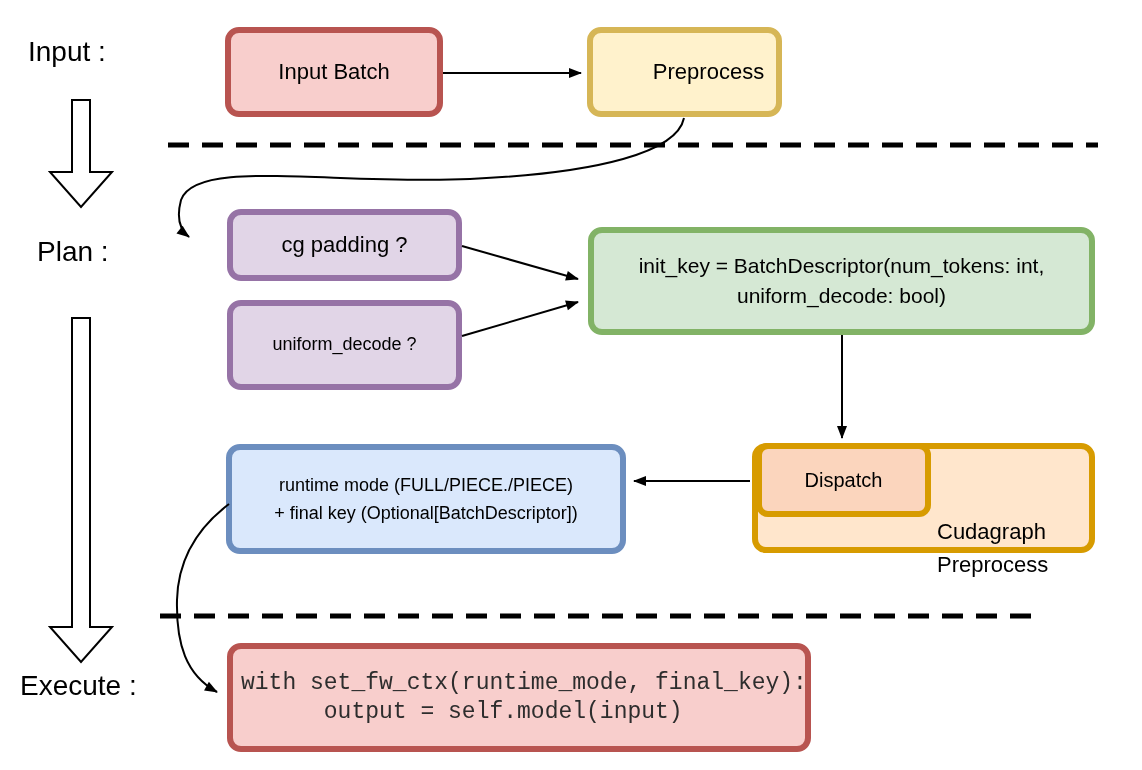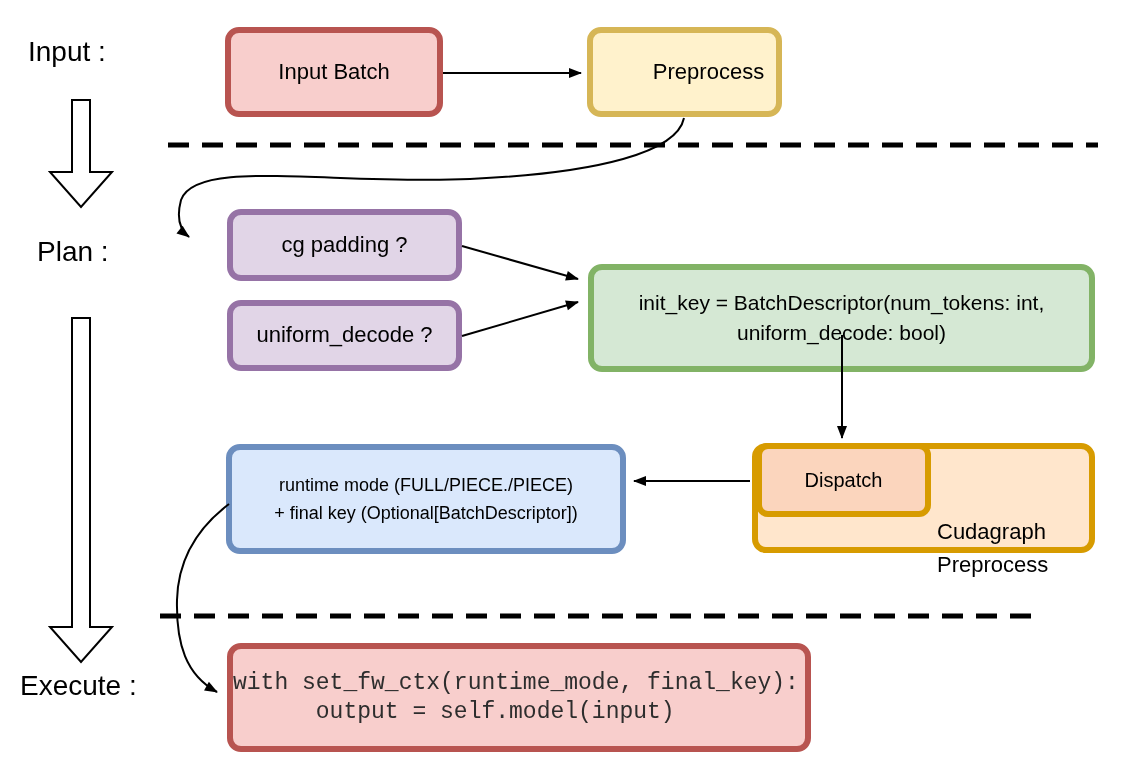--- a/index.html
+++ b/index.html
@@ -12,41 +12,41 @@
   }
   .node{
     position:absolute;box-sizing:border-box;border:6px solid #a21caf;border-radius:14px;
     display:flex;flex-direction:column;align-items:center;justify-content:center;
     text-align:center;line-height:1.3;
   }
   .node .ln{white-space:nowrap;}
   .red-node   {background:#f8cecc;border-color:#b85450;}
   .yellow-node{background:#fff2cc;border-color:#d6b656;}
   .purple-node{background:#e1d5e7;border-color:#9673a6;}
-  .green-node {background:#d5e8d4;border-color:#82b366;margin-top:37px;}
+  .green-node {background:#d5e8d4;border-color:#82b366;}
   .orange-node{background:#ffe6cc;border-color:#d79b00;}
   .orange-sub {background:#fbd5bd;border-color:#d79b00;}
   .blue-node  {background:#dae8fc;border-color:#6c8ebf;}
 
   #node-input-batch   {left:225px;top:27px;width:218px;height:90px;font-size:22px;}
   #node-preprocess    {left:587px;top:27px;width:195px;height:90px;font-size:22px;padding-left:48px;}
   #node-cg-padding    {left:227px;top:209px;width:235px;height:72px;font-size:22px;}
-  #node-uniform-decode{left:227px;top:300px;width:235px;height:71px;font-size:22px;}
+  #node-uniform-decode{left:227px;top:300px;width:235px;height:90px;font-size:18px;}
   #node-init-key      {left:588px;top:227px;width:507px;height:108px;font-size:21px;line-height:30px;}
   #node-cudagraph     {left:752px;top:443px;width:343px;height:110px;}
   #cudagraph-text{
     position:absolute;left:179px;top:0;width:164px;height:110px;
     display:flex;flex-direction:column;align-items:flex-start;justify-content:center;
     font-size:22px;line-height:33px;text-align:center;margin-top:44px;
   }
   #node-dispatch      {left:756px;top:443px;width:175px;height:74px;font-size:20px;border-radius:12px;}
   #node-runtime-mode  {left:226px;top:444px;width:400px;height:110px;font-size:18px;line-height:28px;}
   #node-exec-code{
     left:227px;top:643px;width:584px;height:109px;
-    align-items:flex-start;justify-content:center;padding-left:0;
+    align-items:flex-start;justify-content:center;padding-left:8px;
     font-family:"Liberation Mono","DejaVu Sans Mono",monospace;
     font-size:23px;line-height:29px;color:#2d2d2d;text-align:left;
   }
   #node-exec-code .ln{white-space:pre;}
   .edge-layer{position:absolute;left:0;top:0;z-index:5;pointer-events:none;}
   .node,.phase-label{z-index:2;}
 </style>
 </head>
 <body>
 

